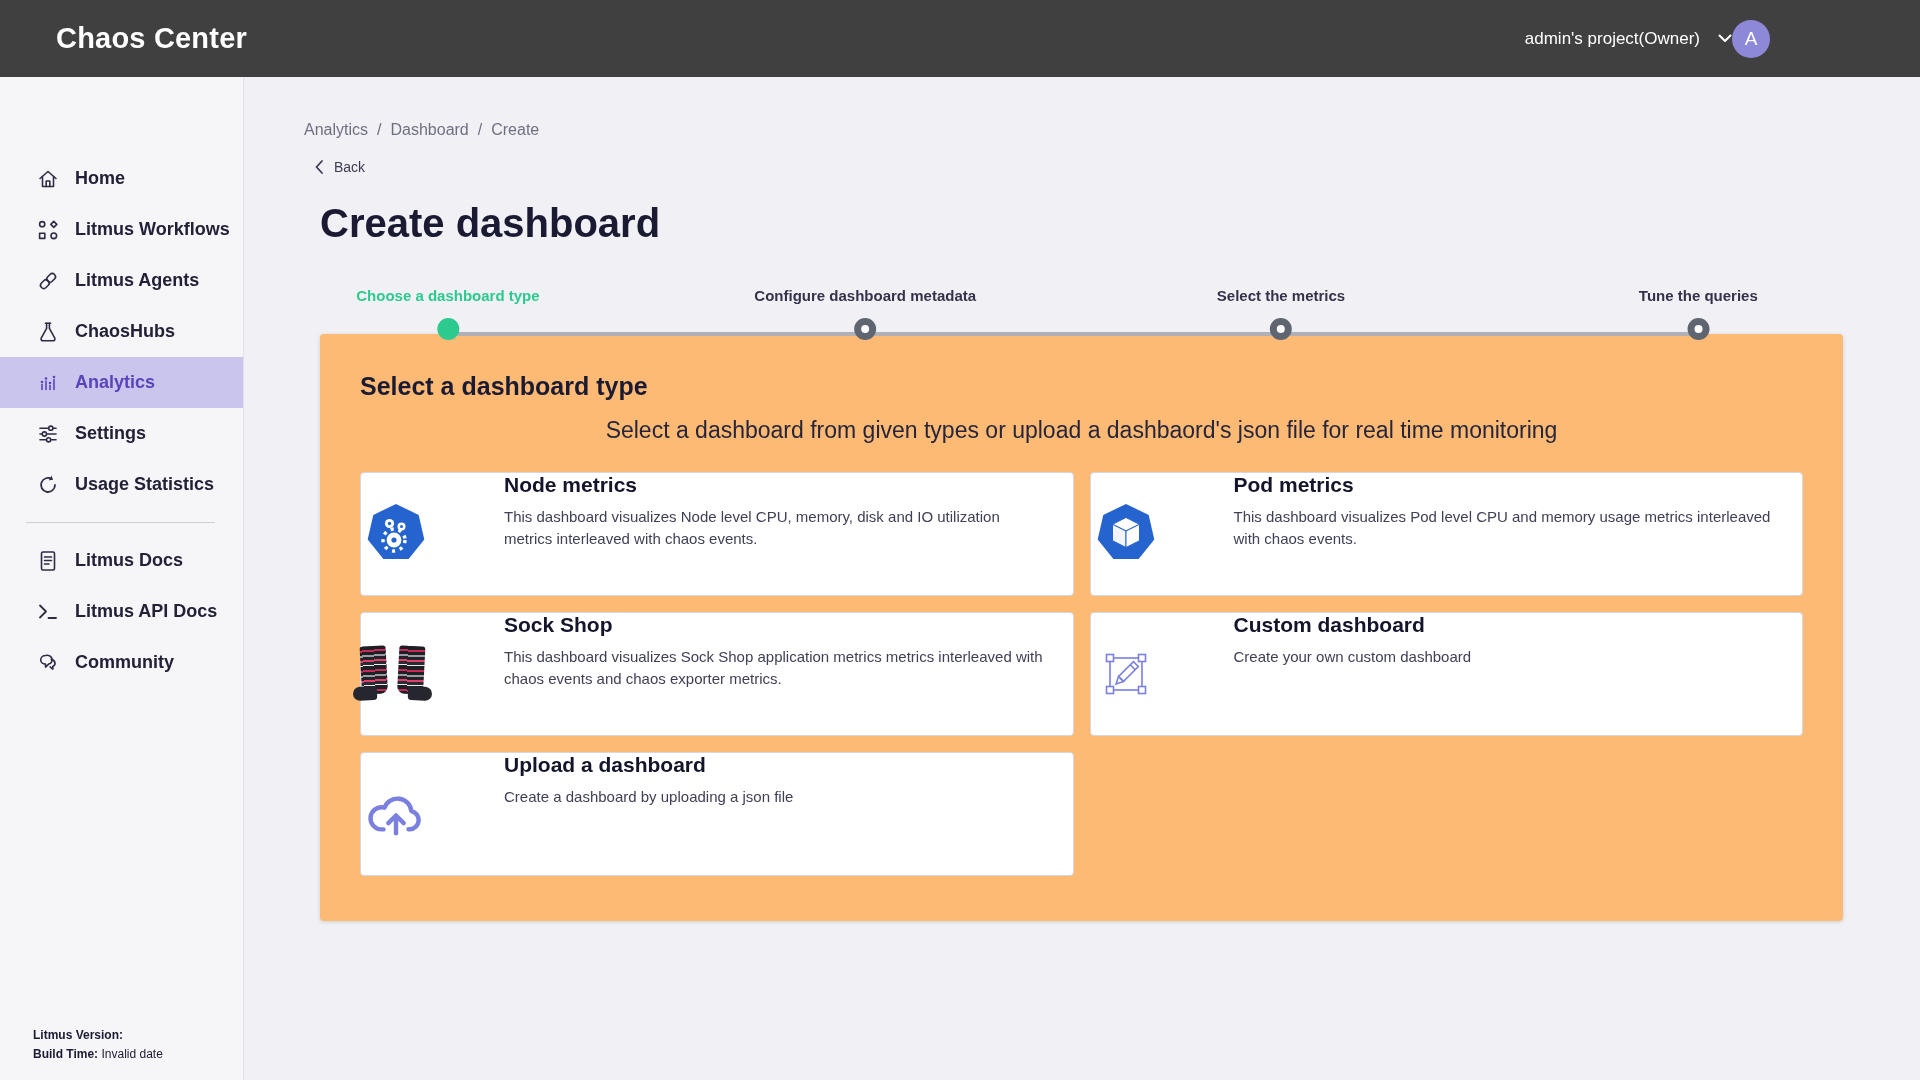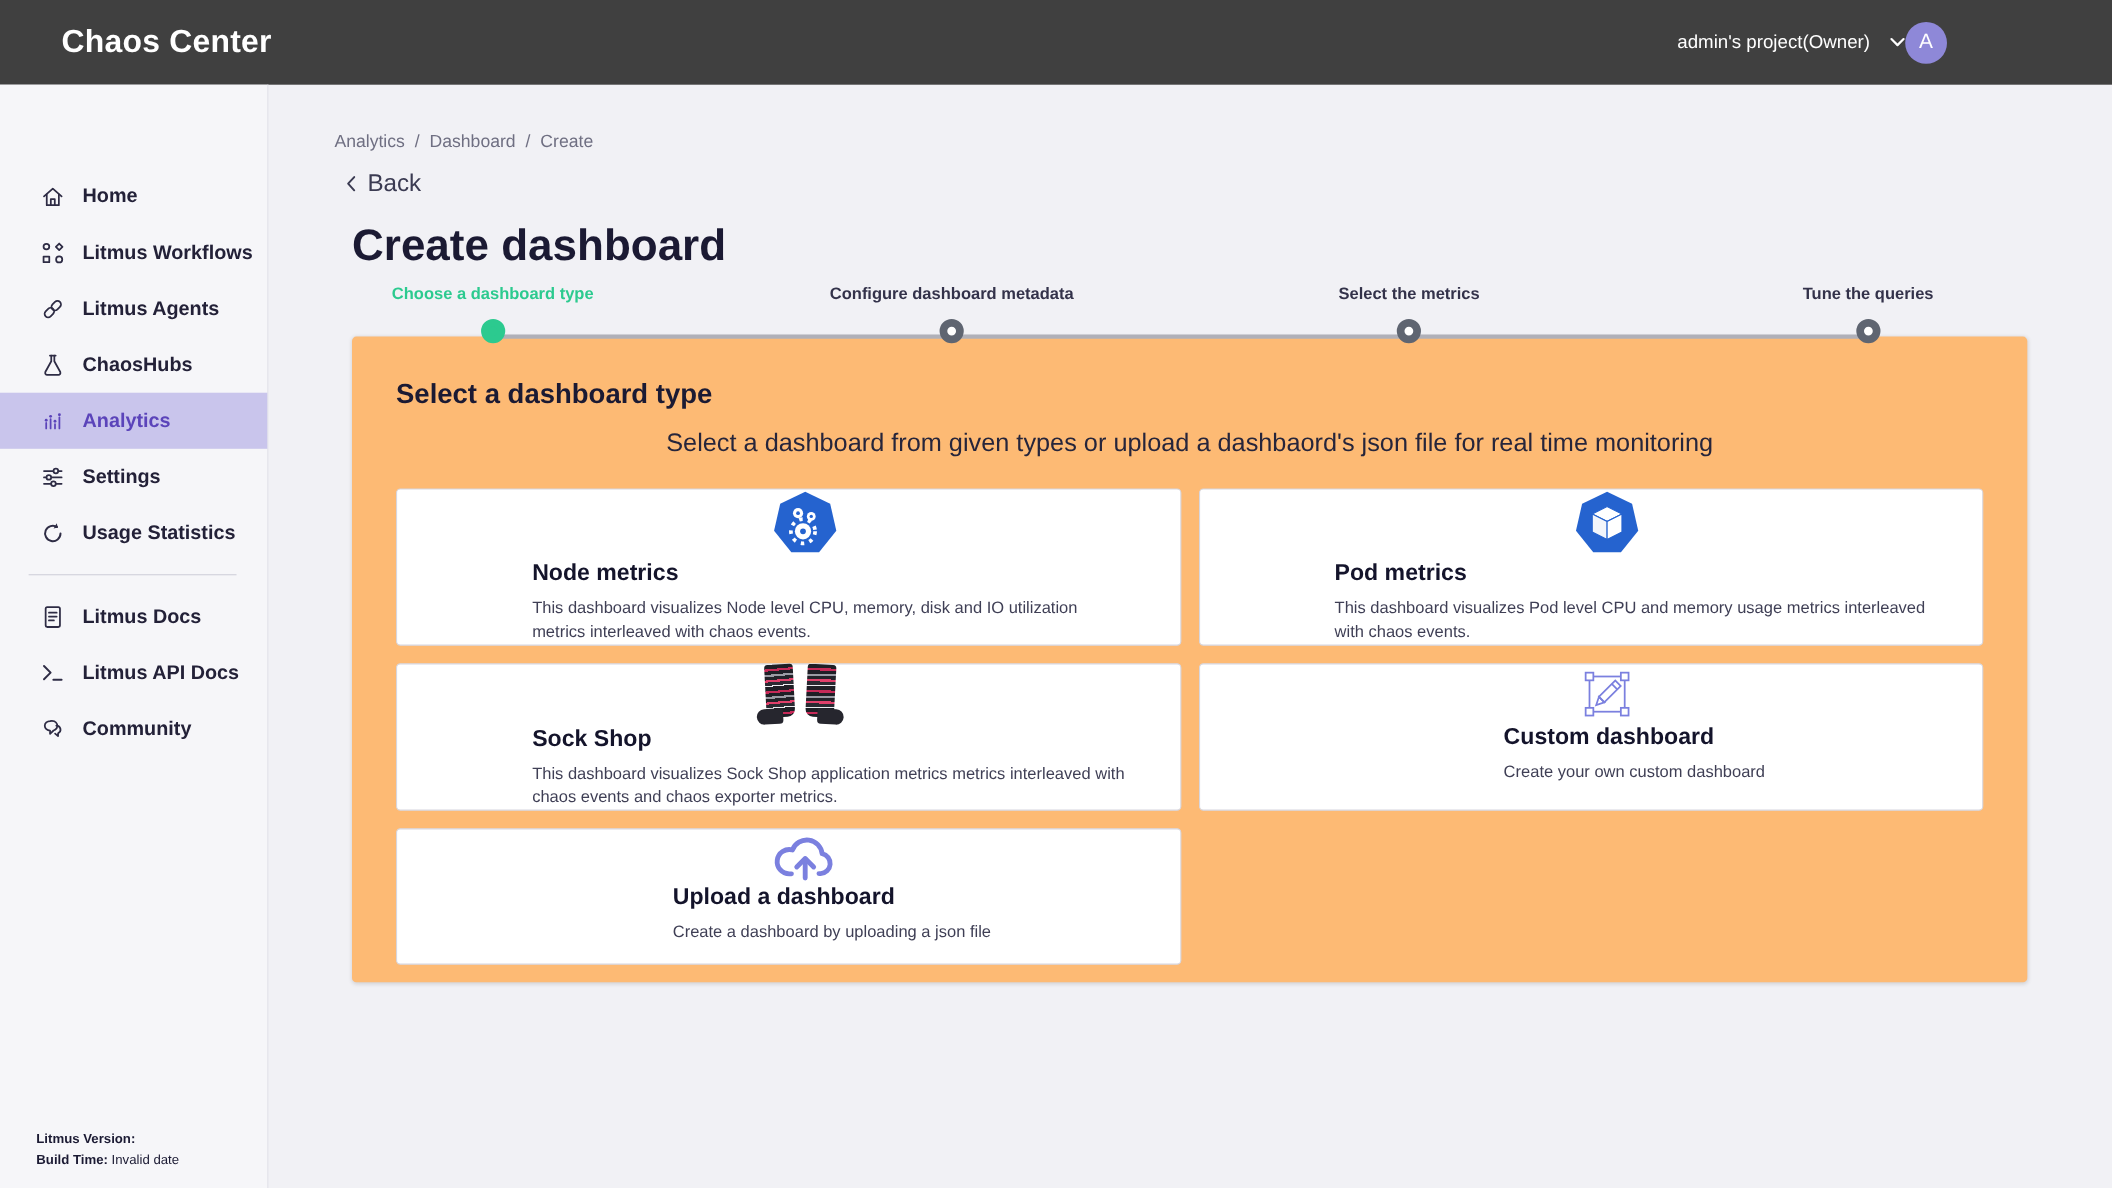--- a/index.html
+++ b/index.html
@@ -23,38 +23,38 @@
   .nav-item.active { background:#c9c5ec; color:#5b44ba; }
   .nav-item.active svg { color:#5b44ba; }
   .nav-divider { height:1px; background:#cfcfda; margin:12px 28px 12px 26px; }
   .sidebar-footer { position:absolute; left:33px; bottom:16px; font-size:12px; color:#1b1a33; line-height:19px; }
   .sidebar-footer b { font-weight:bold; }
 
   
   .main { flex:1; padding:44px 0 0 60px; }
   .breadcrumb { font-size:16px; color:#6f6f82; display:flex; gap:9px; }
   .breadcrumb .crumb { cursor:pointer; }
-  .back-row { margin:16px 0 0 10px; display:flex; align-items:center; gap:10px; font-size:22px; color:#3b3b52; cursor:pointer; height:24px; }
+  .back-row { margin:16px 0 0 10px; display:flex; align-items:center; gap:10px; font-size:14px; color:#3b3b52; cursor:pointer; height:24px; }
   .page-title { margin:20px 0 0 16px; font-size:40px; line-height:48px; font-weight:bold; color:#1b1a33; }
 
   
-  .stepper { position:relative; margin:12px 0 0 16px; width:1523px; height:58px; z-index:2; }
+  .stepper { position:relative; margin:40px 0 0 16px; width:1523px; height:58px; z-index:2; }
   .step { position:absolute; top:0; transform:translateX(-50%); text-align:center; }
   .step-label { font-size:15px; font-weight:bold; color:#33324a; white-space:nowrap; }
   .step.active .step-label { color:#2cca8f; }
   .step-dot { width:22px; height:22px; border-radius:50%; background:#5f6571; border:7px solid #5f6571; margin:14px auto 0; background:#fff; }
   .step.active .step-dot { background:#2cca8f; border-color:#2cca8f; }
   .step-line { position:absolute; top:45px; left:8.4%; right:9.5%; height:4px; background:#b0b0b8; border-radius:2px; }
 
   
   .panel { position:relative; z-index:1; margin:-11px 0 0 16px; width:1523px; height:587px; background:#fdba74; border-radius:4px; box-shadow:0 1px 4px rgba(0,0,0,.14); padding:38px 40px; }
   .panel-title { font-size:25px; font-weight:bold; color:#1b1a33; }
   .panel-subtitle { margin-top:16px; font-size:23px; color:#26253b;text-align:center; }
   .options-grid { margin-top:28px; display:grid; grid-template-columns:1fr 1fr; gap:16px; }
-  .option-card { border:1px solid #d6d6df; border-radius:4px; background:#fff; min-height:124px; display:flex; align-items:center; padding-left:30px; cursor:pointer;flex-direction:column; }
+  .option-card { border:1px solid #d6d6df; border-radius:4px; background:#fff; min-height:124px; display:flex; cursor:pointer; }
   .option-icon { width:70px; display:flex; align-items:center; justify-content:center; flex:none; }
   .option-text { margin-left:73px; padding-right:24px; }
   .option-title { font-size:21px; font-weight:600; color:#14142b; }
   .option-desc { margin-top:9px; font-size:15px; line-height:1.45; color:#3f3f55; max-width:545px; }
 
   
   .sock-pair { display:flex; gap:7px; transform:translateX(-4px); }
   .sock { position:relative; width:30px; height:56px; }
   .sock.left { transform:rotate(-3deg); }
   .sock.right { transform:rotate(3deg); }

